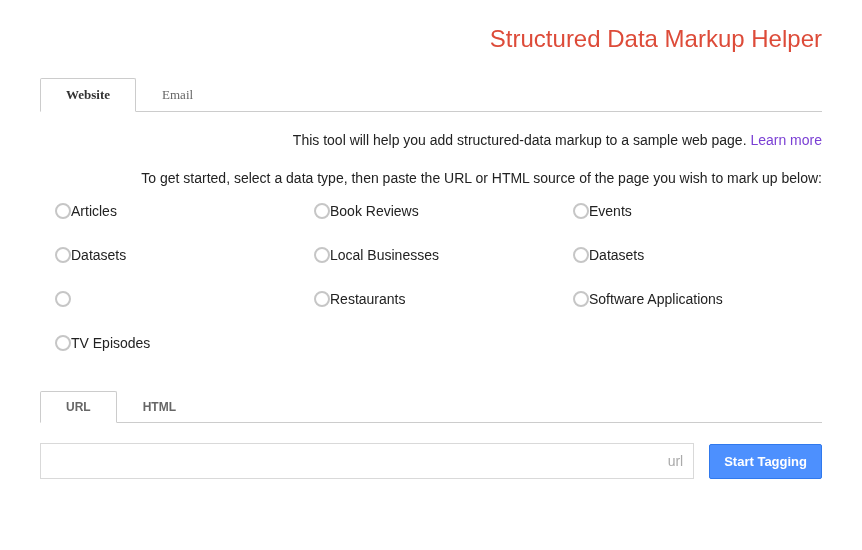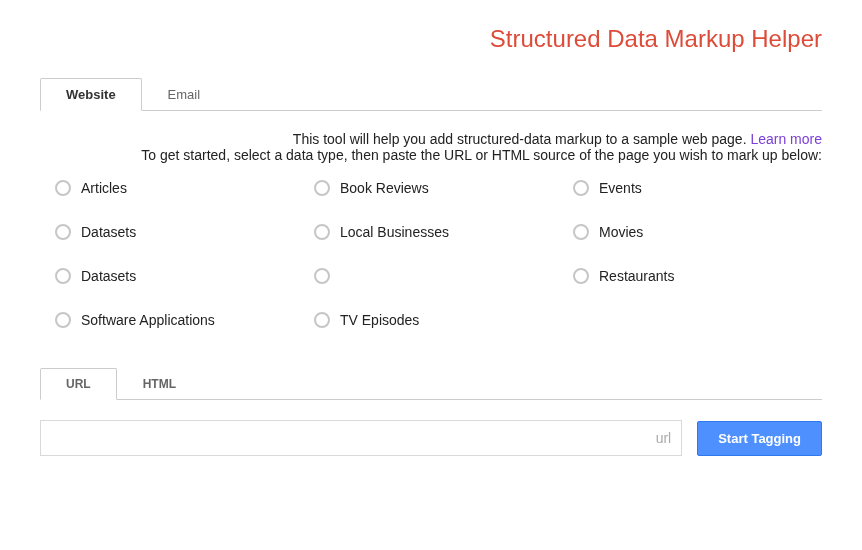--- a/index.html
+++ b/index.html
@@ -27,36 +27,38 @@
       position: relative;
     }
     .tab {
       padding: 8px 25px;
       font-size: 13px;
       color: #666;
       cursor: pointer;
       border: 1px solid transparent;
       border-bottom: none;
       position: relative;
+      font-family: Liberation Serif, serif;
     }
     .tab.active {
       font-weight: bold;
       color: #333;
       border: 1px solid #ccc;
       border-bottom: 1px solid #fff;
       margin-bottom: -1px;
       background: #fff;
       border-radius: 2px 2px 0 0;
     }
     .content {
       padding-top: 20px;
     }
     .intro-text {
       font-size: 14px;
       color: #222;
+      margin-bottom: 22px;
     }
     .learn-more {
       color: #7a3fd4;
       text-decoration: none;
     }
     .get-started {
       font-size: 14px;
       color: #222;
       margin-bottom: 17px;
     }
@@ -64,21 +66,20 @@
       display: grid;
       grid-template-columns: 1fr 1fr 1fr;
       row-gap: 28px;
       column-gap: 10px;
       padding-left: 15px;
       margin-bottom: 40px;
     }
     .radio-item {
       display: flex;
       align-items: center;
-      gap: 10px;
     }
     .radio-circle {
       width: 16px;
       height: 16px;
       border: 2px solid #c6c6c6;
       border-radius: 50%;
       flex-shrink: 0;
       cursor: pointer;
     }
     .radio-label {
@@ -119,21 +120,21 @@
       color: #999;
       outline: none;
     }
     .url-input::placeholder {
       color: #aaa;
     }
     .start-button {
       background: #4d90fe;
       color: #fff;
       border: 1px solid #3079ed;
-      padding: 9px 20px;
+      padding: 9px 14px;
       font-size: 13px;
       font-weight: bold;
       cursor: pointer;
       border-radius: 2px;
     }
   </style>
 </head>
 <body>
 
 <h1 class="page-title">Structured Data Markup Helper</h1>
@@ -163,24 +164,20 @@
       <span class="radio-circle"></span>
       <span class="radio-label">Events</span>
     </div>
     <div class="radio-item">
       <span class="radio-circle"></span>
       <span class="radio-label">Datasets</span>
     </div>
     <div class="radio-item">
       <span class="radio-circle"></span>
       <span class="radio-label">Local Businesses</span>
-    </div>
-    <div class="radio-item">
-      <span class="radio-circle"></span>
-      <span class="radio-label">Movies</span>
     </div>
     <div class="radio-item">
       <span class="radio-circle"></span>
       <span class="radio-label">Datasets</span>
     </div>
     <div class="radio-item">
       <span class="radio-circle"></span>
     </div>
     <div class="radio-item">
       <span class="radio-circle"></span>

